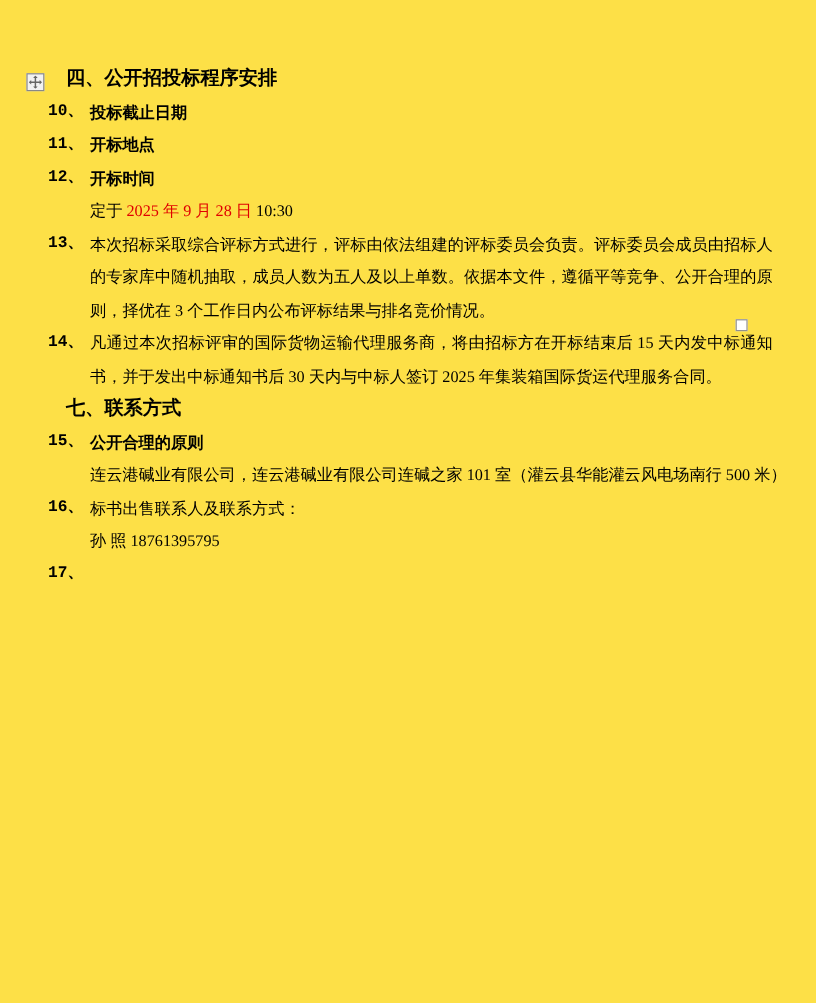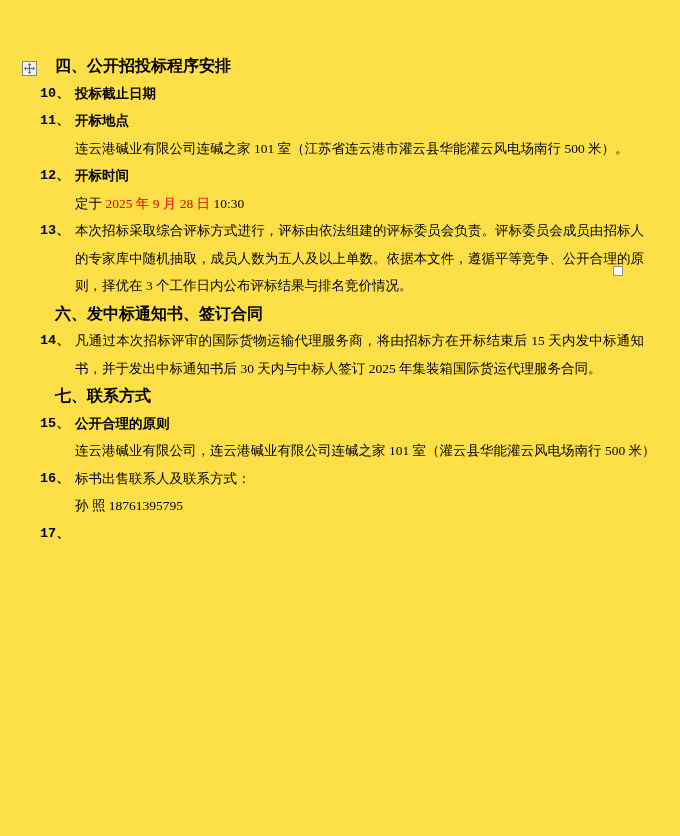--- a/index.html
+++ b/index.html
@@ -84,36 +84,34 @@
 
     <div class="row">
       <span class="num">10、</span>
       <span class="h">投标截止日期</span>
     </div>
 
     <div class="row">
       <span class="num">11、</span>
       <span class="h">开标地点</span>
     </div>
-    <div class="row para oneline">连云港碱业有限公司连碱之家 101 室（江苏省连云港市灌云县华能灌云风电场南行 500 米）。</div>
 
     <div class="row">
       <span class="num">12、</span>
       <span class="h">开标时间</span>
     </div>
     <div class="row para oneline">
       <span>定于 </span><span class="red">2025 年 9 月 28 日</span><span> 10:30</span>
     </div>
 
 
     <div class="row para">
       <span class="num">13、</span><span>本次招标采取综合评标方式进行，评标由依法组建的评标委员会负责。评标委员会成员由招标人的专家库中随机抽取，成员人数为五人及以上单数。依据本文件，遵循平等竞争、公开合理的原则，择优在 3 个工作日内公布评标结果与排名竞价情况。</span>
     </div>
 
-    <div class="sec-title">六、发中标通知书、签订合同</div>
 
     <div class="row para">
       <span class="num">14、</span><span>凡通过本次招标评审的国际货物运输代理服务商，将由招标方在开标结束后 15 天内发中标通知书，并于发出中标通知书后 30 天内与中标人签订 2025 年集装箱国际货运代理服务合同。</span>
     </div>
 
     <div class="sec-title">七、联系方式</div>
 
     <div class="row">
       <span class="num">15、</span>
       <span class="h">公开合理的原则</span>

